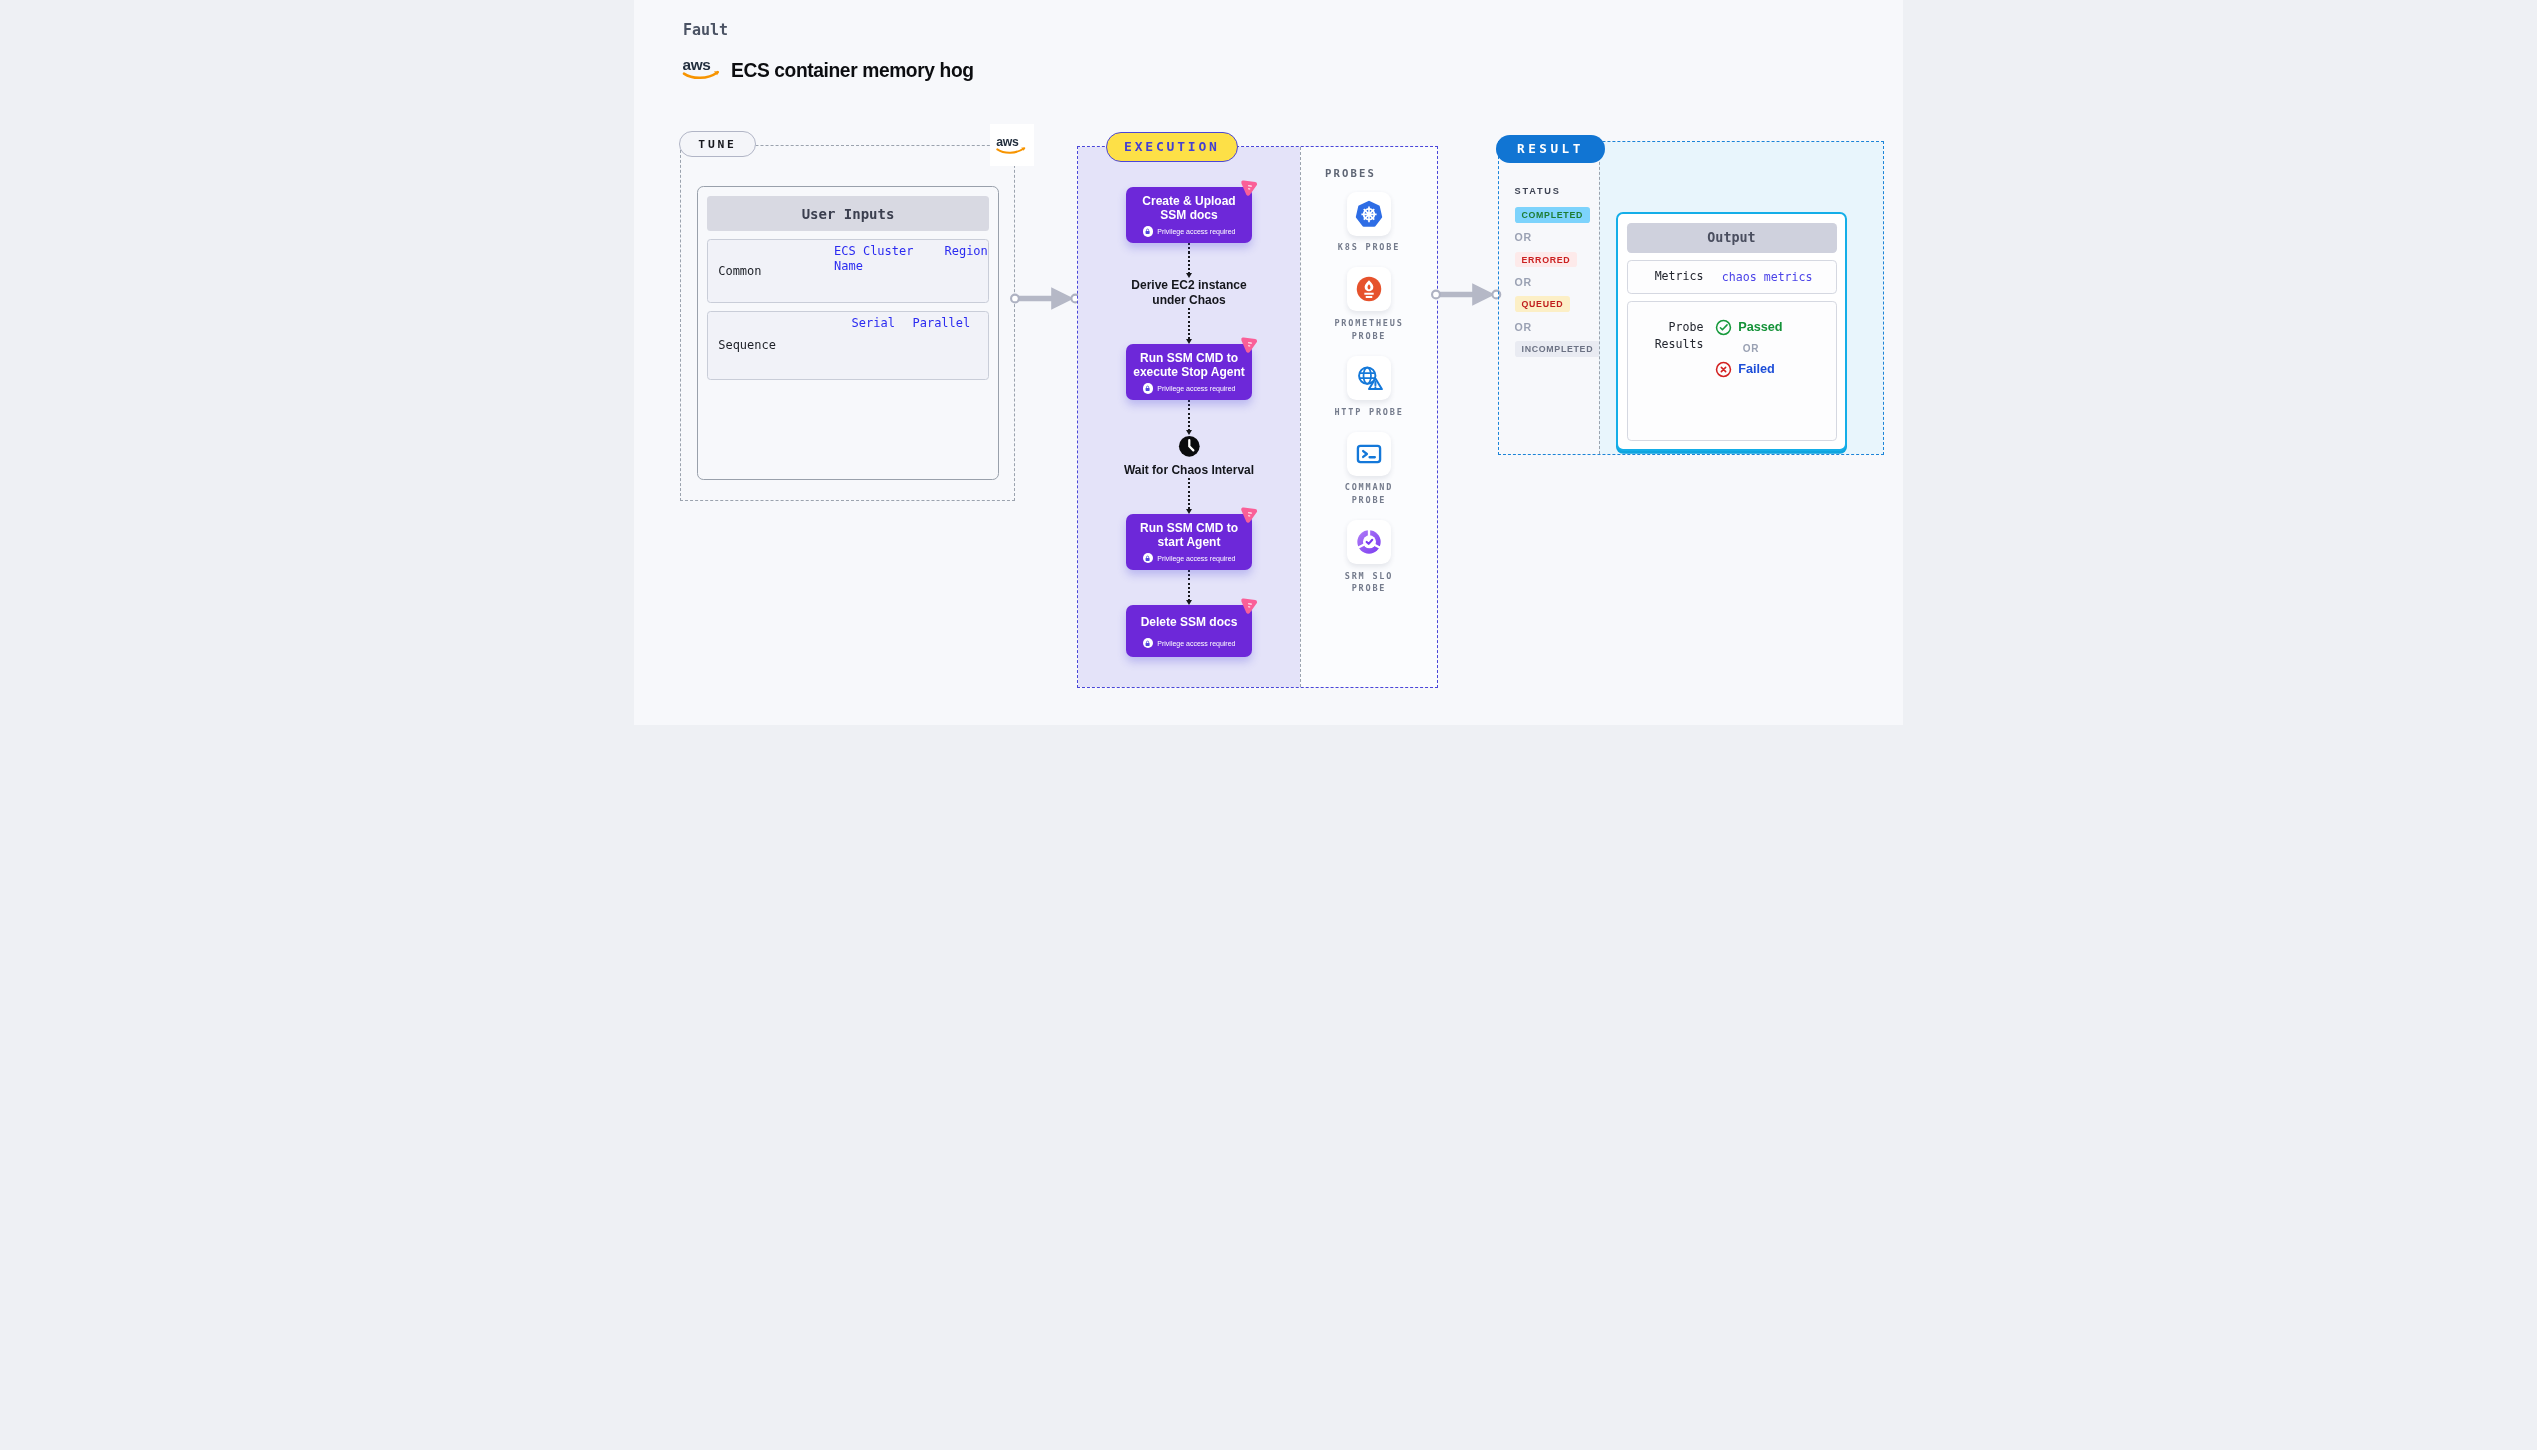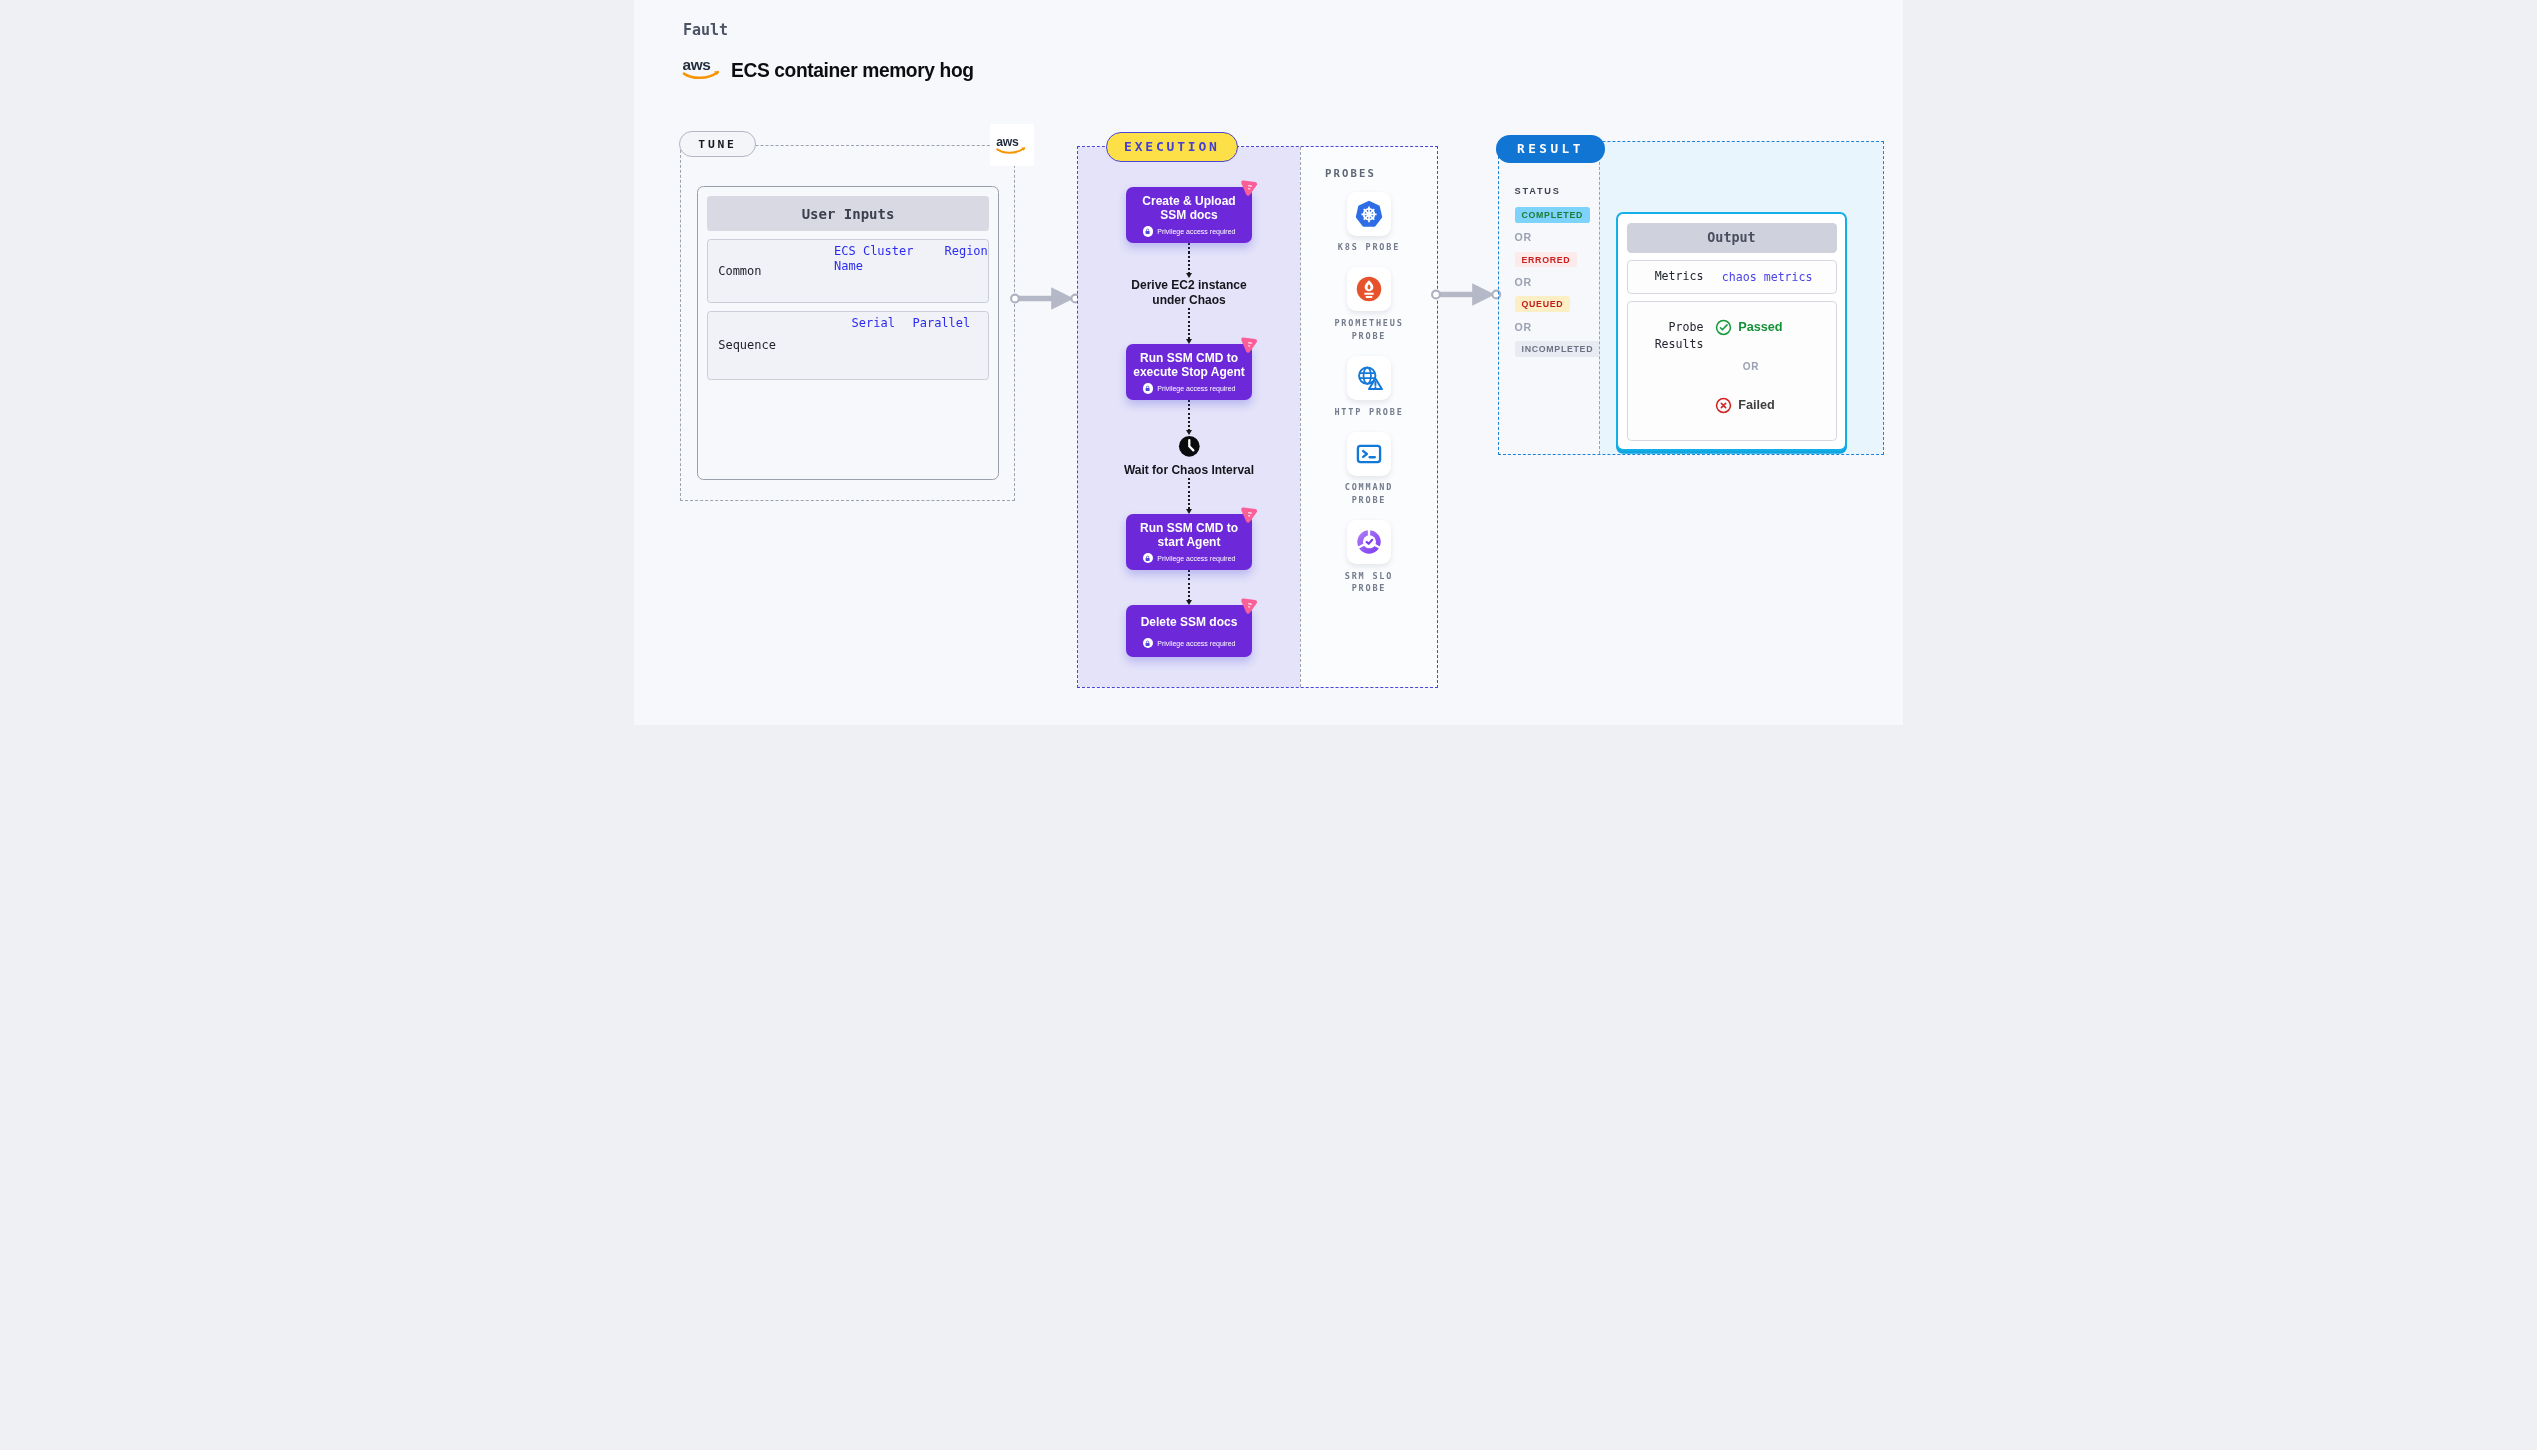--- a/index.html
+++ b/index.html
@@ -109,24 +109,24 @@
             align-items:center;justify-content:center;font-family:"DejaVu Sans Mono",monospace;
             font-weight:bold;font-size:13.4px;color:#4a4e5f;}
   .output-row{border:1.1px solid #d5d8e1;border-radius:4.2px;background:#fdfdfe;margin-top:7px;
             display:flex;align-items:center;box-sizing:border-box;}
   .output-row.metrics{height:34px;flex:0 0 34px;}
   .output-row.probes-row{flex:1;align-items:flex-start;padding-top:17px;}
   .orow-label{width:76px;padding-left:10px;box-sizing:border-box;
             font-family:"DejaVu Sans Mono",monospace;font-size:11.6px;color:#23262f;line-height:1.5;text-align:right;}
   .orow-value{font-family:"DejaVu Sans Mono",monospace;font-size:11.6px;color:#4b43e8;
             margin-left:18.3px;}
-  .pr-col{display:flex;flex-direction:column;gap:25px;margin-left:11.3px;}
+  .pr-col{display:flex;flex-direction:column;gap:7px;margin-left:11.3px;}
   .pr-item{display:flex;align-items:center;gap:6.4px;font-size:12.7px;font-weight:bold;}
   .pr-item.passed{color:#149238;}
-  .pr-item.failed{color:#404040;}
+  .pr-item.failed{color:#1d4ed8;}
   .pr-or{font-size:10px;color:#9aa1b3;letter-spacing:0.7px;margin-left:28px;font-weight:bold;}
 </style>
 </head>
 <body>
 
 <svg width="0" height="0" style="position:absolute">
   <defs>
     <g id="aws-mark">
       <text x="2" y="20" font-family="Liberation Sans, sans-serif" font-weight="bold" font-size="21" letter-spacing="-0.5" fill="#232f3e">aws</text>
       <path d="M4 25 C16 33 36 33 50 23" stroke="#f79400" stroke-width="3.4" fill="none" stroke-linecap="round"></path>

